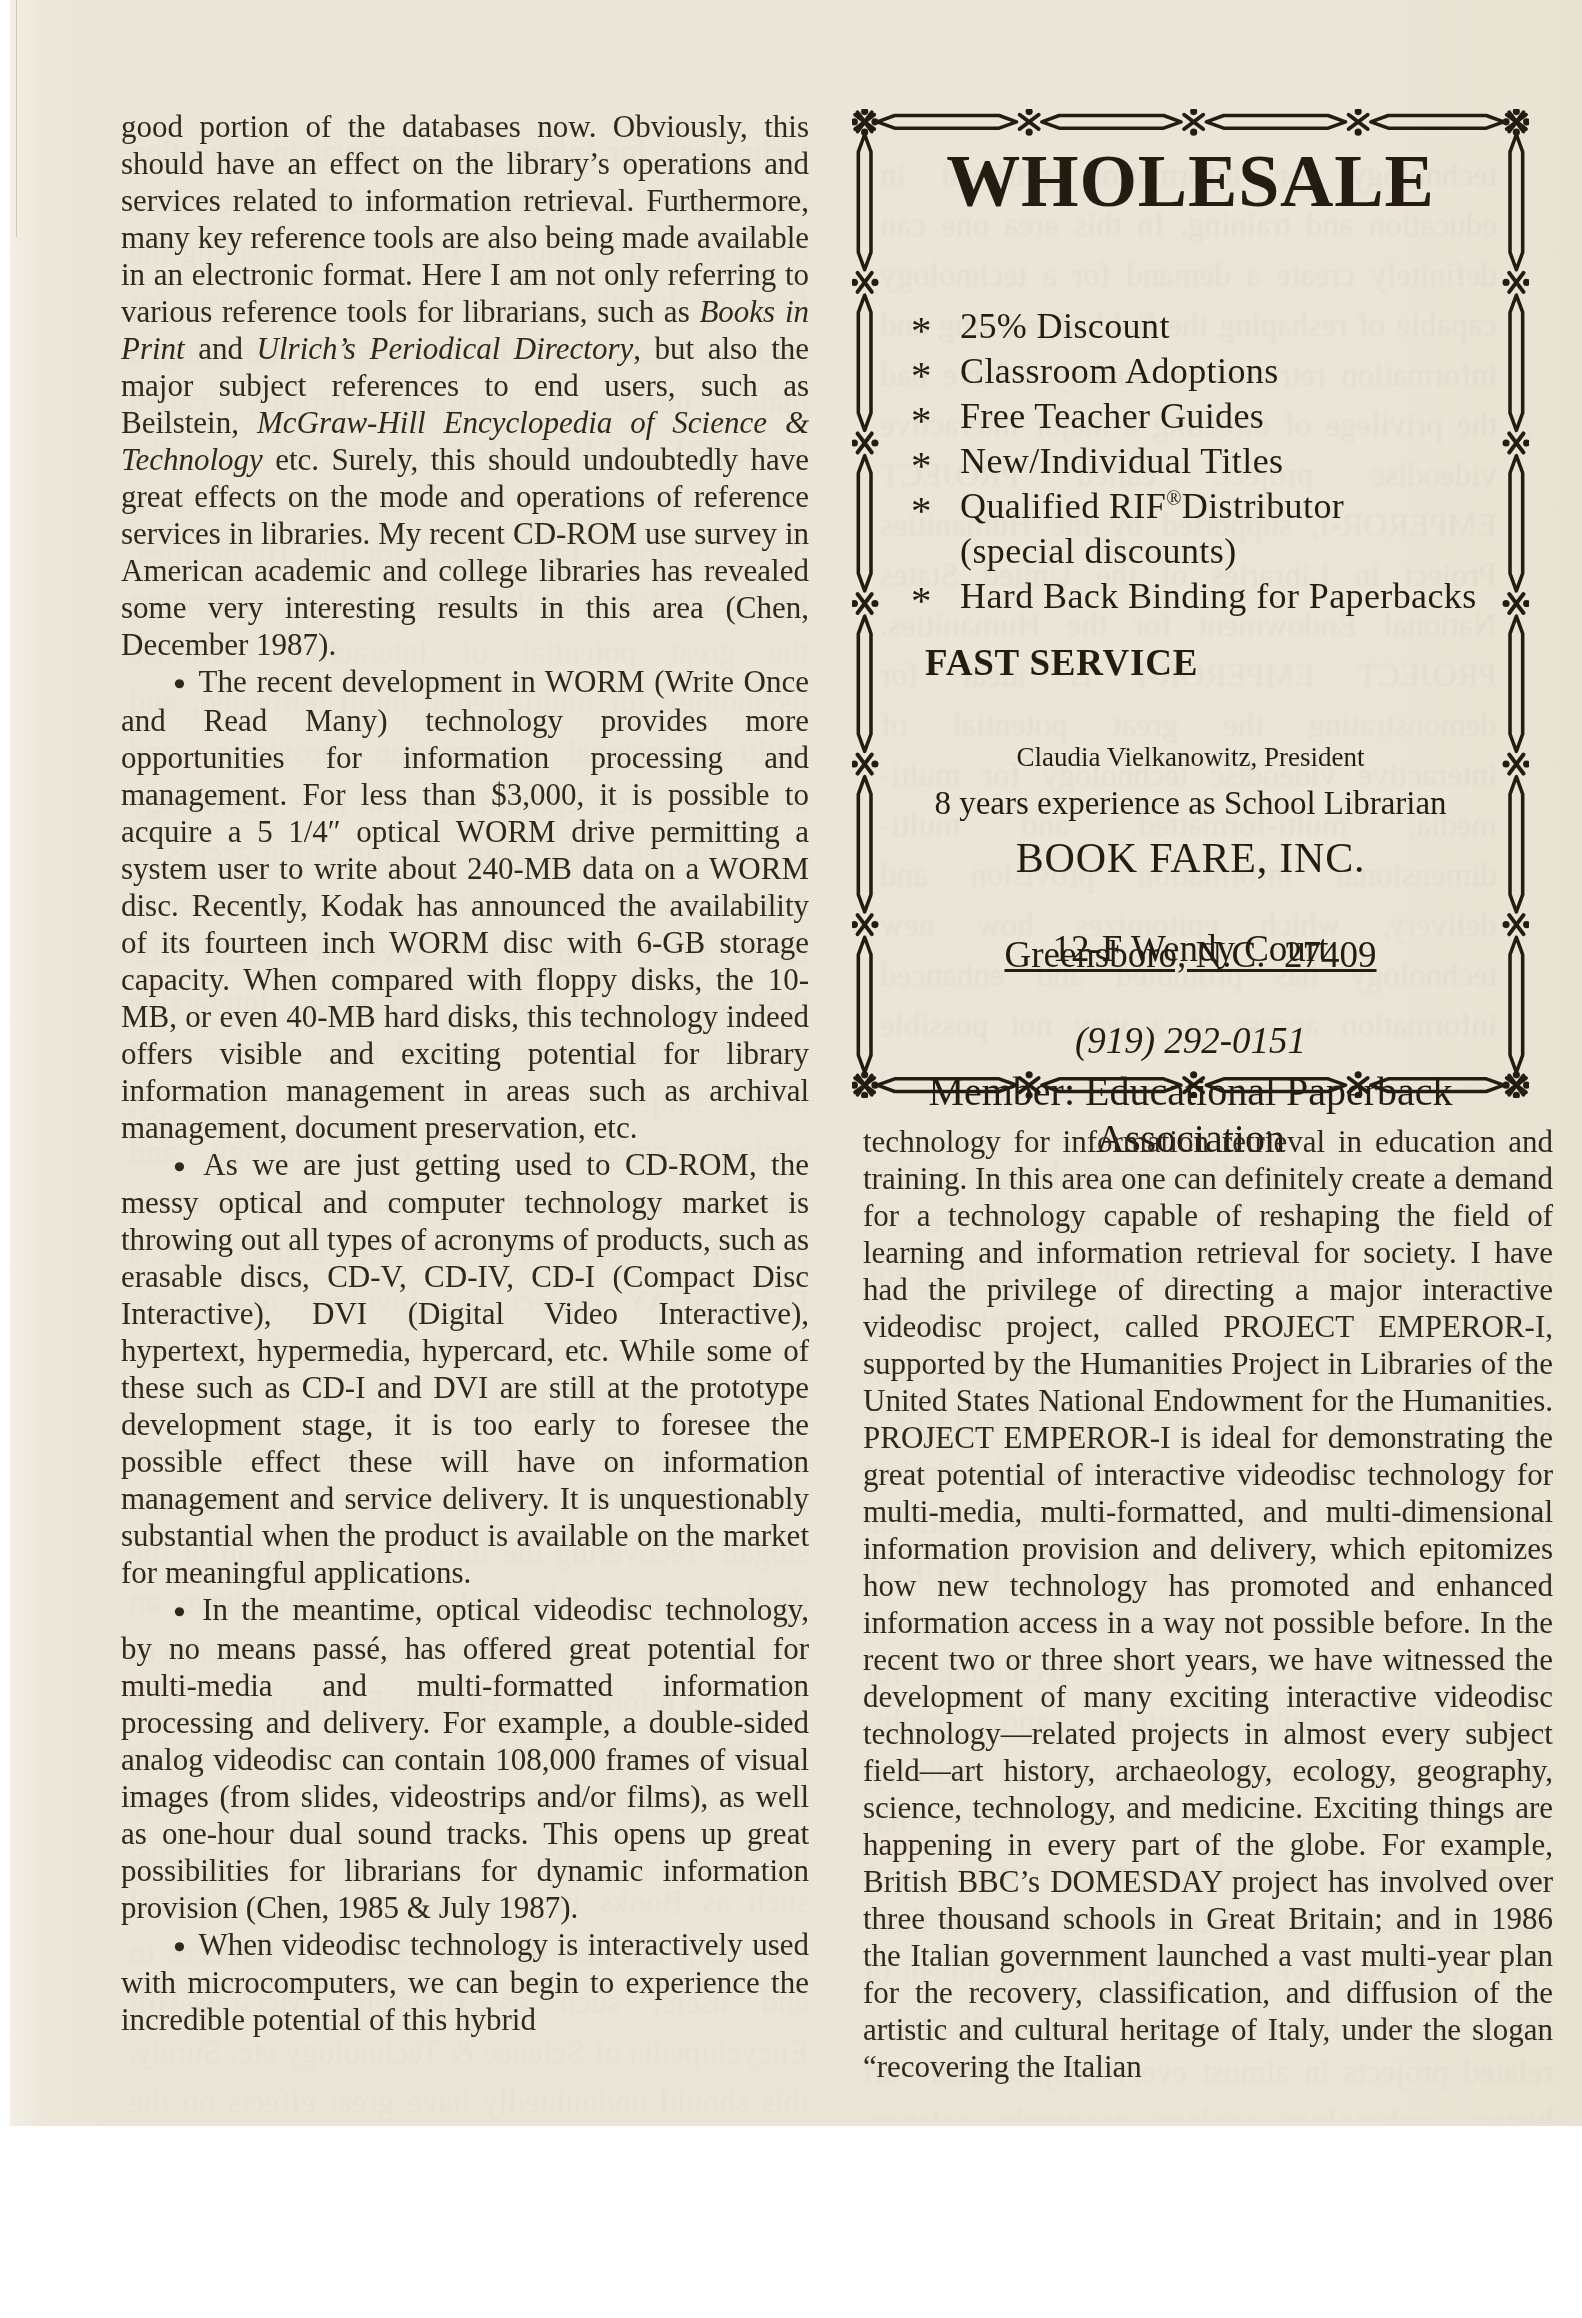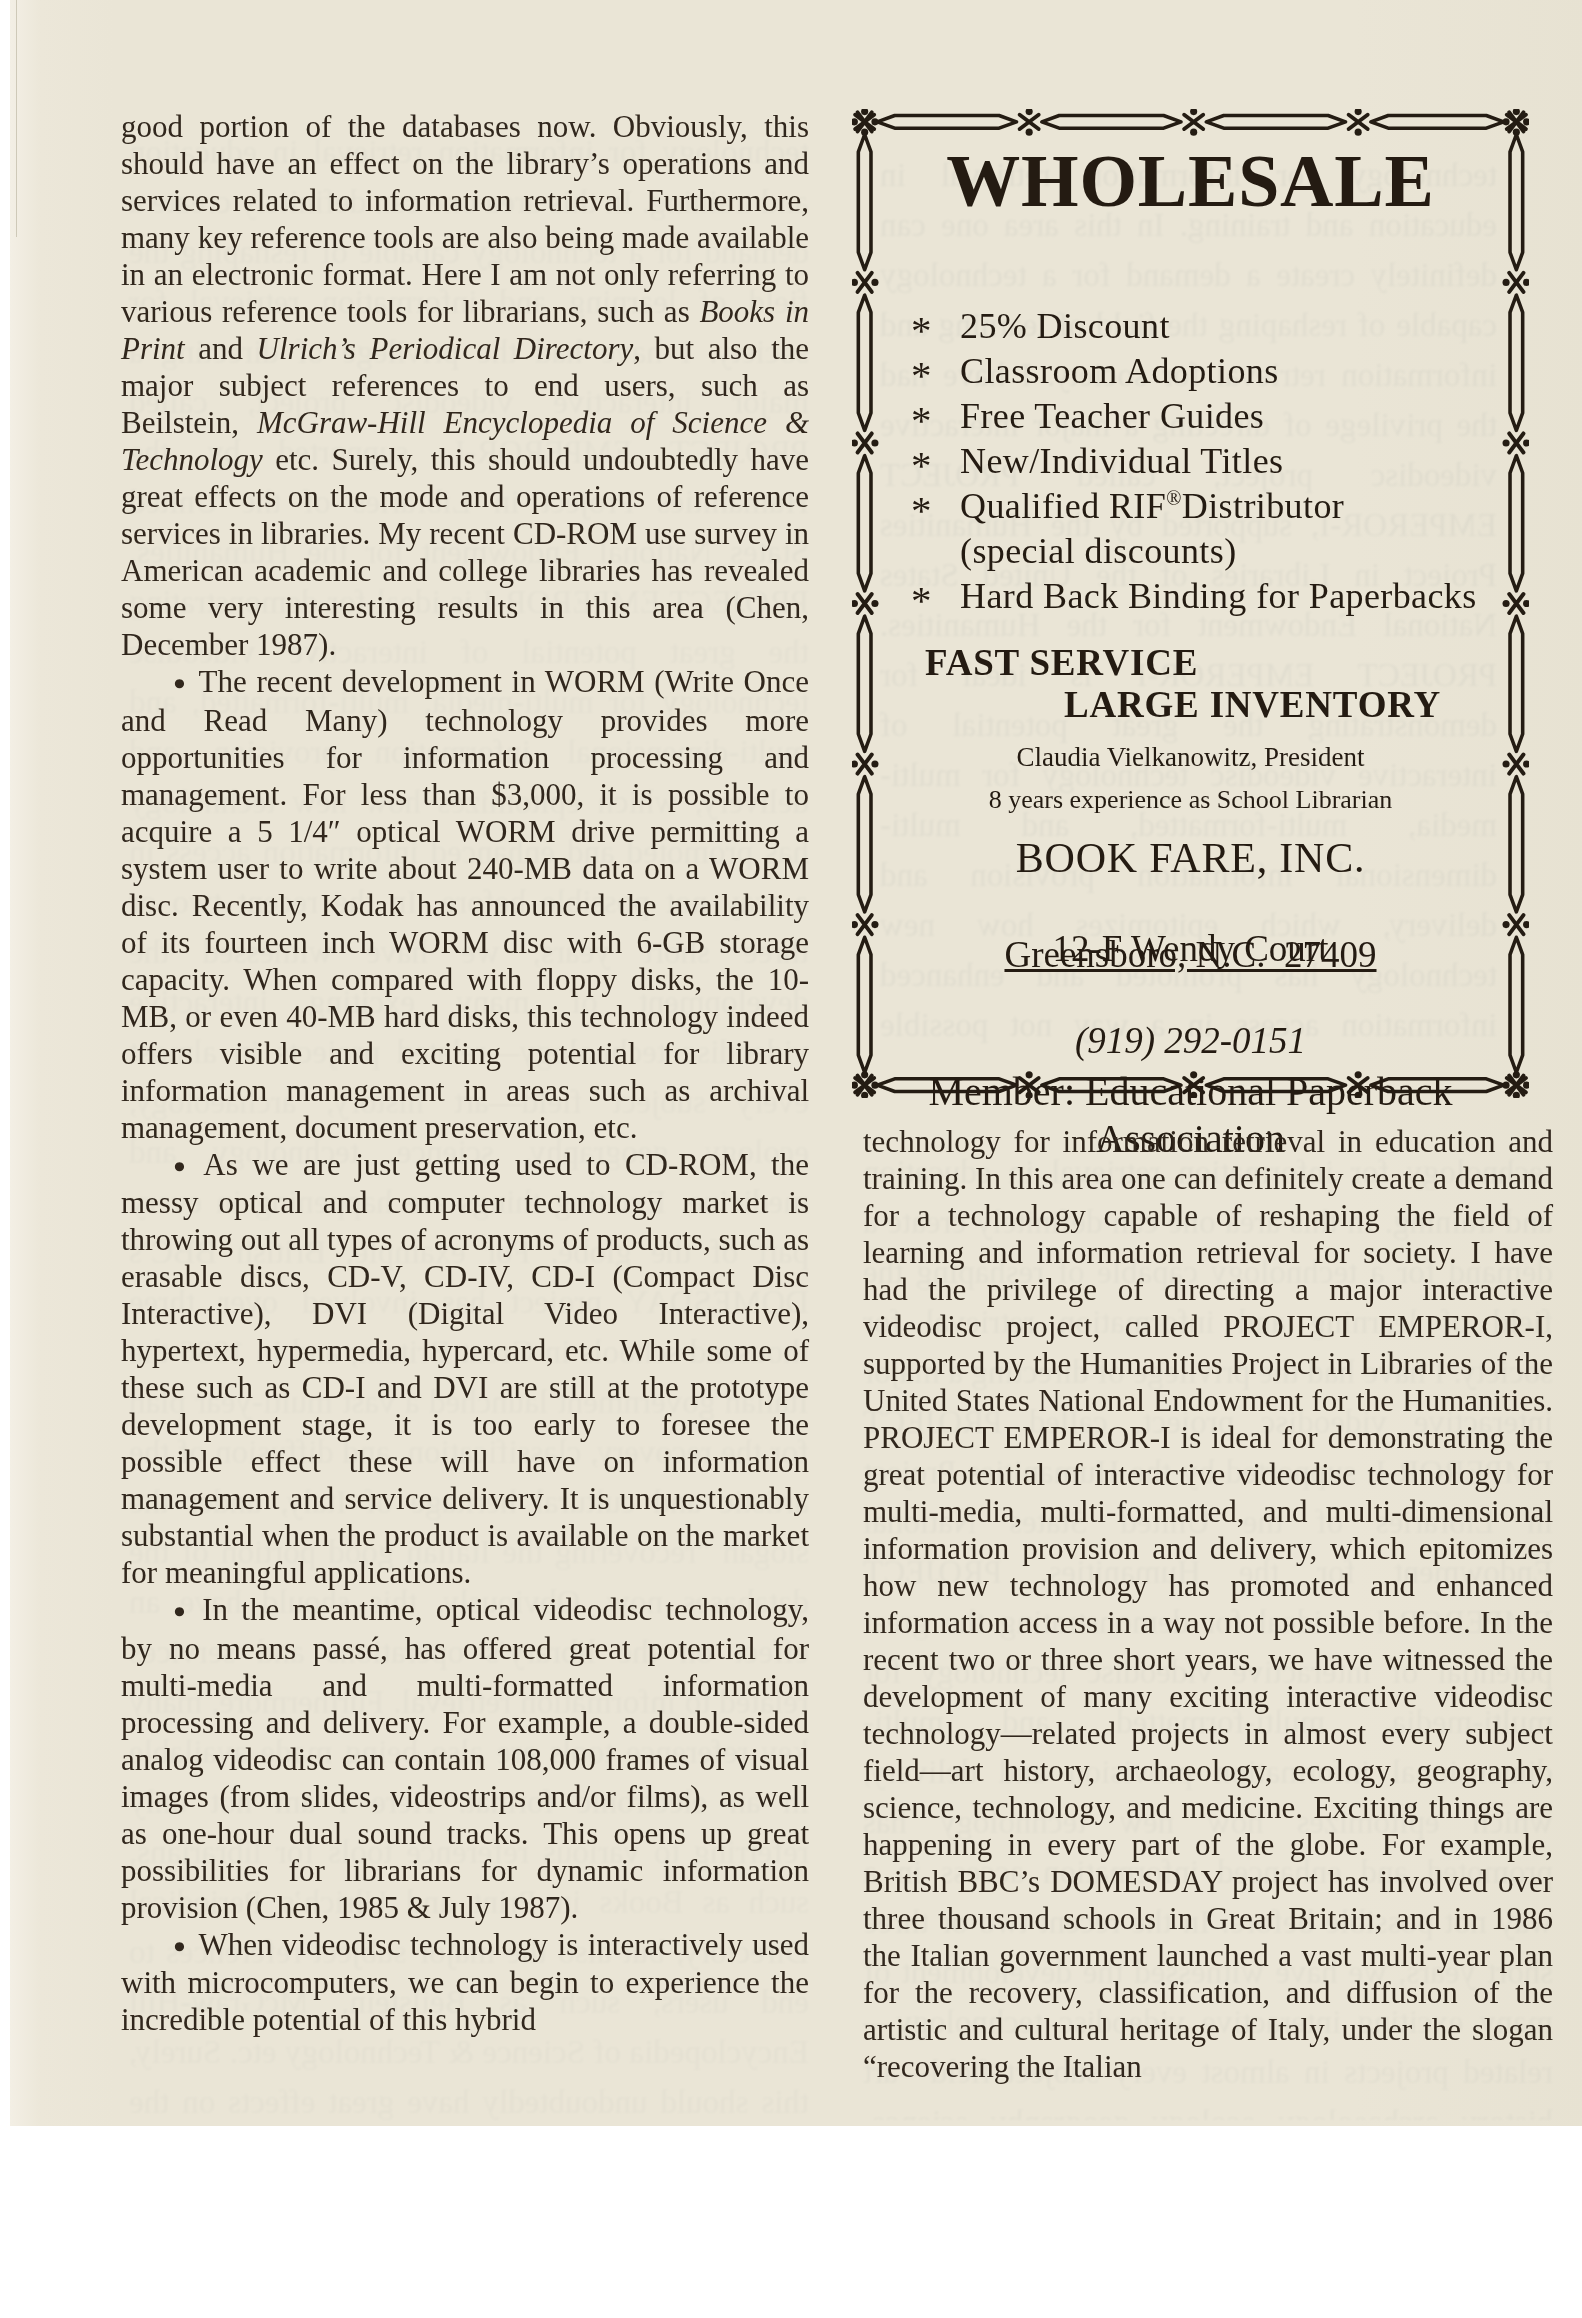--- a/index.html
+++ b/index.html
@@ -30,21 +30,21 @@
   .ad-title{font-weight:bold;font-size:74px;letter-spacing:0.8px;line-height:1;}
   .ad-title1{top:35px;}
   .ad-title2{top:114px;}
   .ad-list{position:absolute;top:195px;left:59px;right:32px;}
   .ad-item{display:flex;font-size:36px;line-height:45px;letter-spacing:0.4px;white-space:nowrap;}
   .ad-star{width:49px;flex:0 0 49px;font-size:41px;position:relative;top:4px;}
   sup{font-size:20px;vertical-align:super;line-height:0;}
   .ad-fast{position:absolute;top:532px;left:73px;font-weight:bold;font-size:37px;letter-spacing:0.8px;}
   .ad-large{position:absolute;top:574px;left:212px;font-weight:bold;font-size:37px;letter-spacing:0.8px;}
   .ad-president{top:633px;font-size:27px;}
-  .ad-experience{top:676px;font-size:26px;}
+  .ad-experience{top:676px;font-size:33px;}
   .ad-company{top:728px;font-size:42px;font-weight:normal;letter-spacing:0.8px;line-height:1;}
   .ad-addr1{top:818px;font-size:37px;}
   .ad-addr2{top:824px;font-size:37px;text-decoration:underline;}
   .ad-phone{top:910px;font-size:37px;font-style:italic;}
   .ad-member{top:959px;font-size:40px;}
   
   .ghost{
     position:absolute;color:#55676d;transform:scaleX(-1);filter:blur(1.3px);
     font-size:33px;line-height:50px;text-align:justify;overflow:hidden;
     pointer-events:none;z-index:1;
@@ -193,21 +193,20 @@
         <div class="ad-item">
           <span class="ad-star"></span>
           <span>(special discounts)</span>
         </div>
         <div class="ad-item">
           <span class="ad-star">*</span>
           <span>Hard Back Binding for Paperbacks</span>
         </div>
       </div>
     <div class="ad-fast">FAST SERVICE</div>
-    <div class="ad-large">LARGE INVENTORY</div>
     <div class="ad-abs ad-president">Claudia Vielkanowitz, President</div>
     <div class="ad-abs ad-experience">8 years experience as School Librarian</div>
     <div class="ad-abs ad-company">BOOK FARE, INC.</div>
     <div class="ad-abs ad-addr1">12-F Wendy Court</div>
     <div class="ad-abs ad-addr2">Greensboro, N.C.&nbsp;&nbsp;27409</div>
     <div class="ad-abs ad-phone">(919) 292-0151</div>
     <div class="ad-abs ad-member">Member: Educational Paperback Association</div>
   </div>
 
   <div class="col col-right" id="right-paragraphs">

